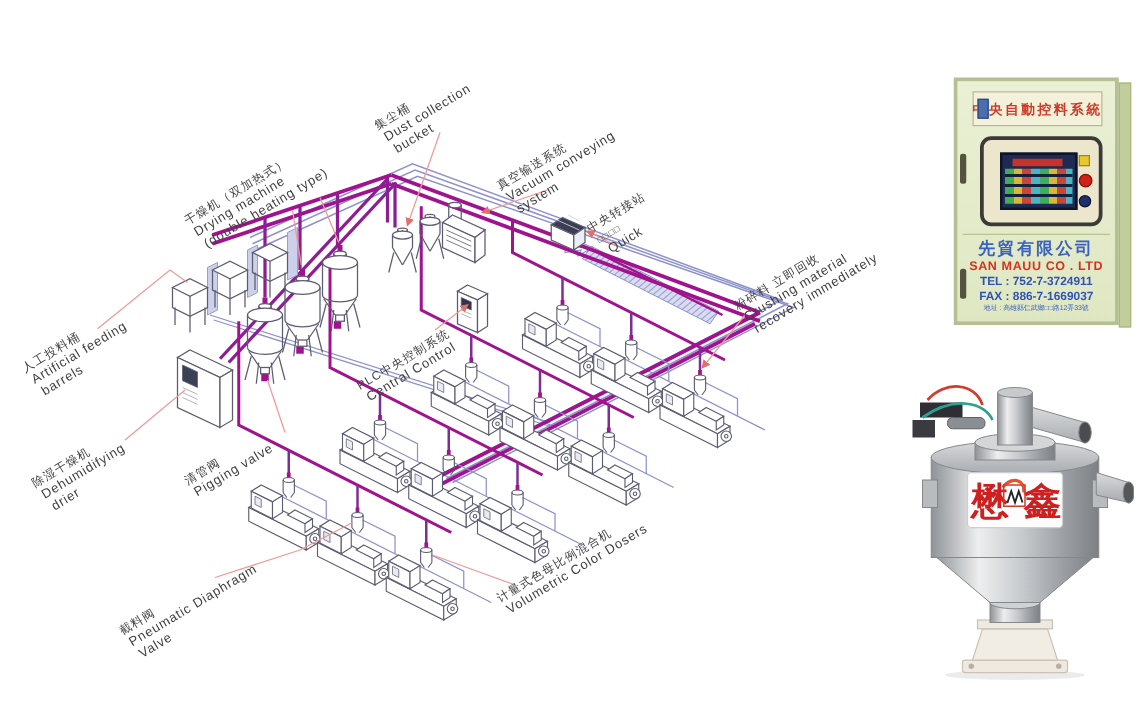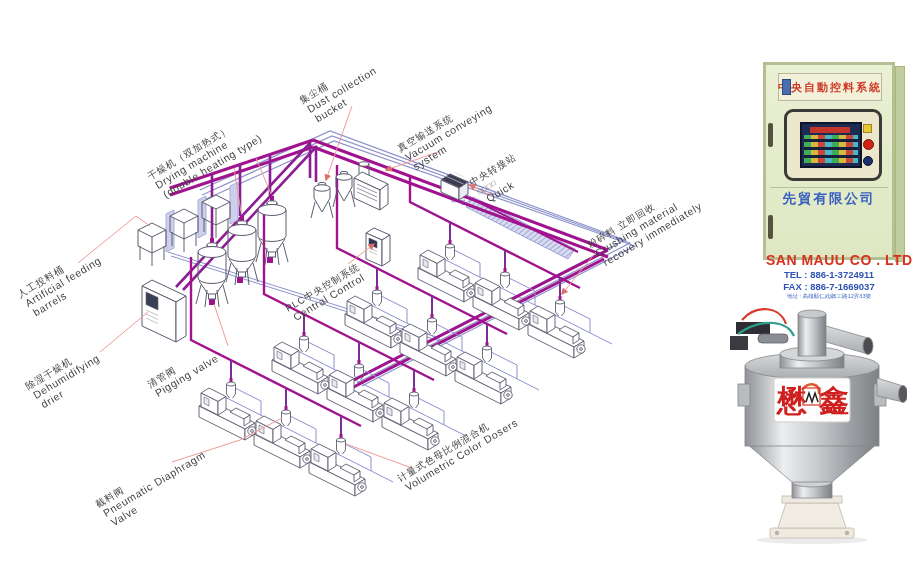--- a/index.html
+++ b/index.html
@@ -31,21 +31,21 @@
         repeating-linear-gradient(0deg, rgba(0,0,0,0) 0 5px, #15203f 5px 8px),
         repeating-linear-gradient(90deg, #3fae5a 0 7px, #d9b63c 7px 14px, #c8473a 14px 21px, #49b7c3 21px 28px);}
   .ind{position:absolute;left:76px;}
   .ind-y{top:12px;width:7px;height:7px;background:#e8c832;border:1px solid #a08820;}
   .ind-r{top:27px;width:9px;height:9px;border-radius:50%;background:#cf2318;border:1px solid #7d1208;}
   .ind-b{top:44px;width:8px;height:8px;border-radius:50%;background:#1e2f6e;border:1px solid #0b1530;}
   .cab-hinge{position:absolute;left:2px;width:5px;height:24px;background:#55533f;border-radius:2px;}
   .cab-seam{position:absolute;left:4px;top:122px;width:118px;height:1px;background:#b7c295;}
   .cab-text{position:absolute;left:0px;top:126px;width:126px;text-align:center;line-height:1.25;}
   .cab-co-zh{color:#3a62c0;font-weight:bold;font-size:13.5px;letter-spacing:2px;white-space:nowrap;}
-  .cab-co-en{color:#d7321e;font-weight:bold;font-size:14px;letter-spacing:.5px;white-space:nowrap;margin-top:44px;}
+  .cab-co-en{color:#d7321e;font-weight:bold;font-size:10px;letter-spacing:.5px;white-space:nowrap;}
   .cab-tel{color:#2f53b5;font-weight:bold;font-size:9.5px;white-space:nowrap;}
   .cab-addr{color:#3a62c0;font-size:5.5px;white-space:nowrap;}
 </style>
 </head>
 <body>
 
 <div id="stage">
 
 
 <svg width="730" height="562" viewBox="0 0 730 562">
@@ -319,21 +319,21 @@
       <div class="ind ind-y"></div>
       <div class="ind ind-r"></div>
       <div class="ind ind-b"></div>
     </div>
     <div class="cab-hinge" style="top:58px"></div>
     <div class="cab-hinge" style="top:150px"></div>
     <div class="cab-seam"></div>
     <div class="cab-text">
       <div class="cab-co-zh">先貿有限公司</div>
       <div class="cab-co-en">SAN MAUU CO . LTD</div>
-      <div class="cab-tel">TEL : 886-1-3724911</div>
+      <div class="cab-tel">TEL : 752-7-3724911</div>
       <div class="cab-tel">FAX : 886-7-1669037</div>
       <div class="cab-addr">地址 : 高雄縣仁武鄉□□路12弄33號</div>
     </div>
   </div>
 </div>
 
 
 <svg width="185" height="240" viewBox="0 0 185 240" style="position:absolute;left:722px;top:306px;">
   <defs>
     <linearGradient id="steel" x1="0" y1="0" x2="1" y2="0">

